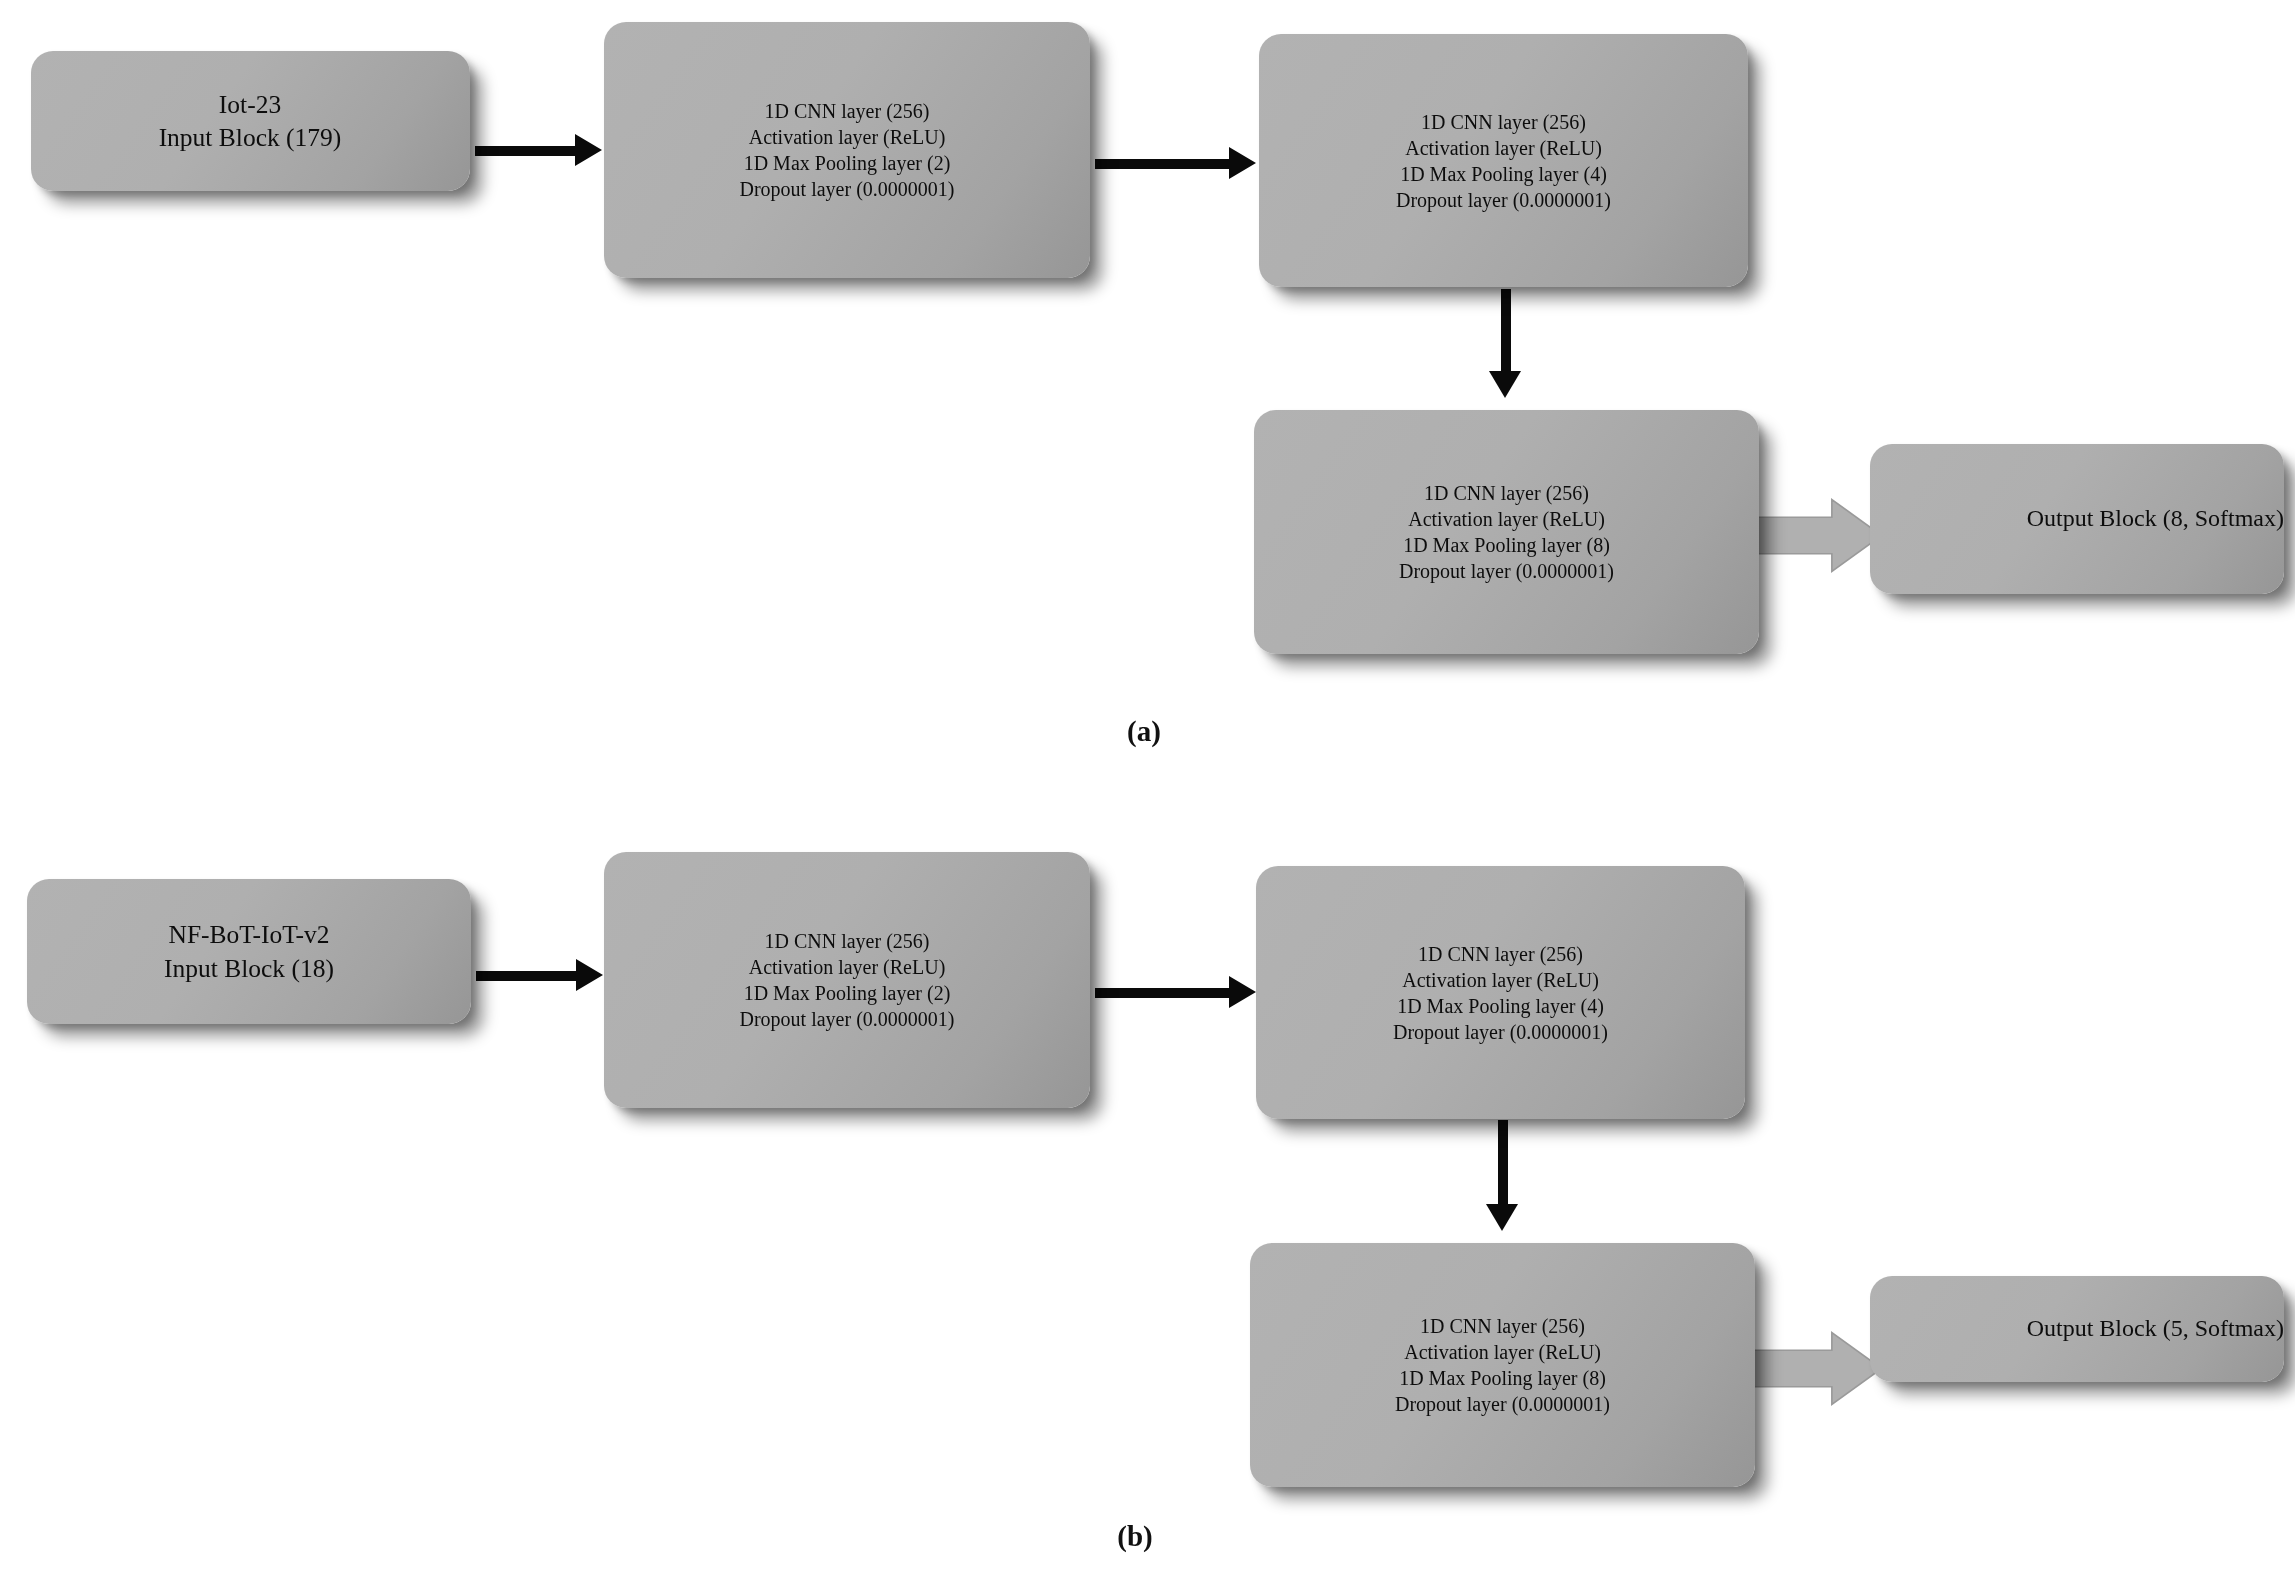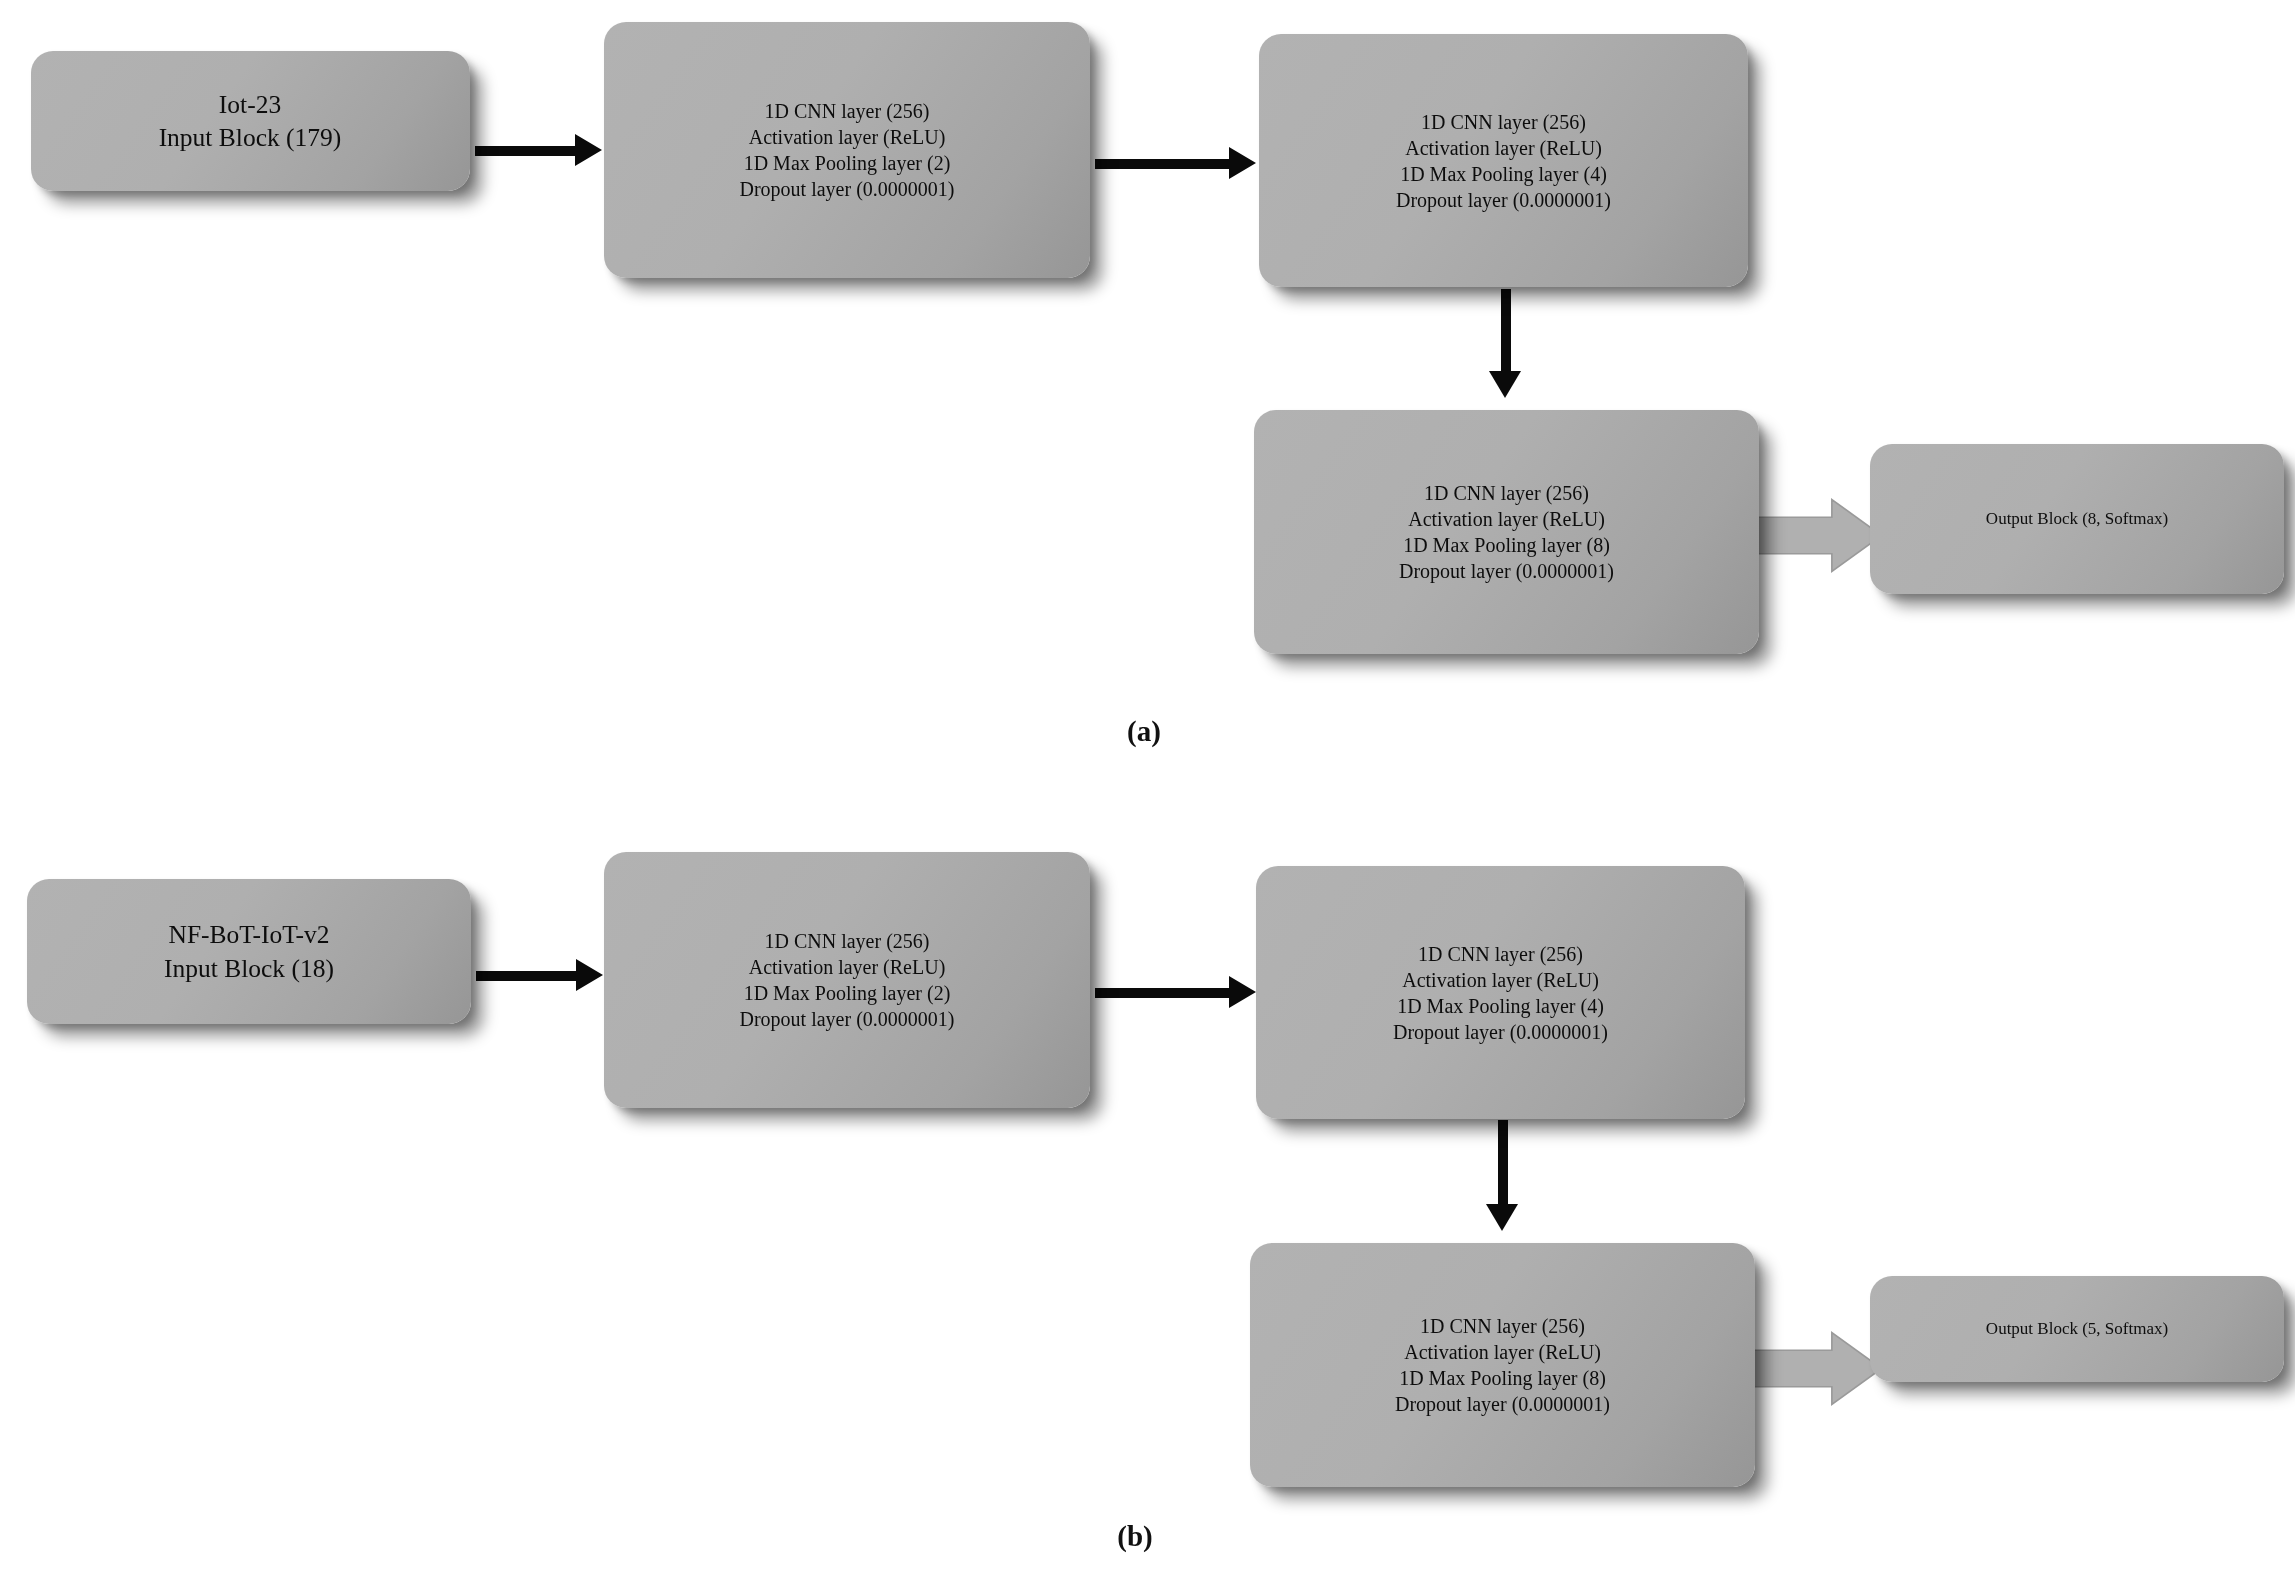--- a/index.html
+++ b/index.html
@@ -50,21 +50,21 @@
   }
   .block .line {
     display: block;
     white-space: nowrap;
     line-height: 1.30;
   }
 
   
   .t-input  { font-size: 25.5px; }
   .t-layers { font-size: 20px; }
-  .t-output { font-size: 17px; }
+  .t-output { font-size: 24px; align-items: flex-end; }
 
   
   .arrow-h {
     position: absolute;
     height: 0;
     z-index: 2;
   }
   .arrow-h .shaft {
     position: absolute;
     left: 0; top: -5px;

